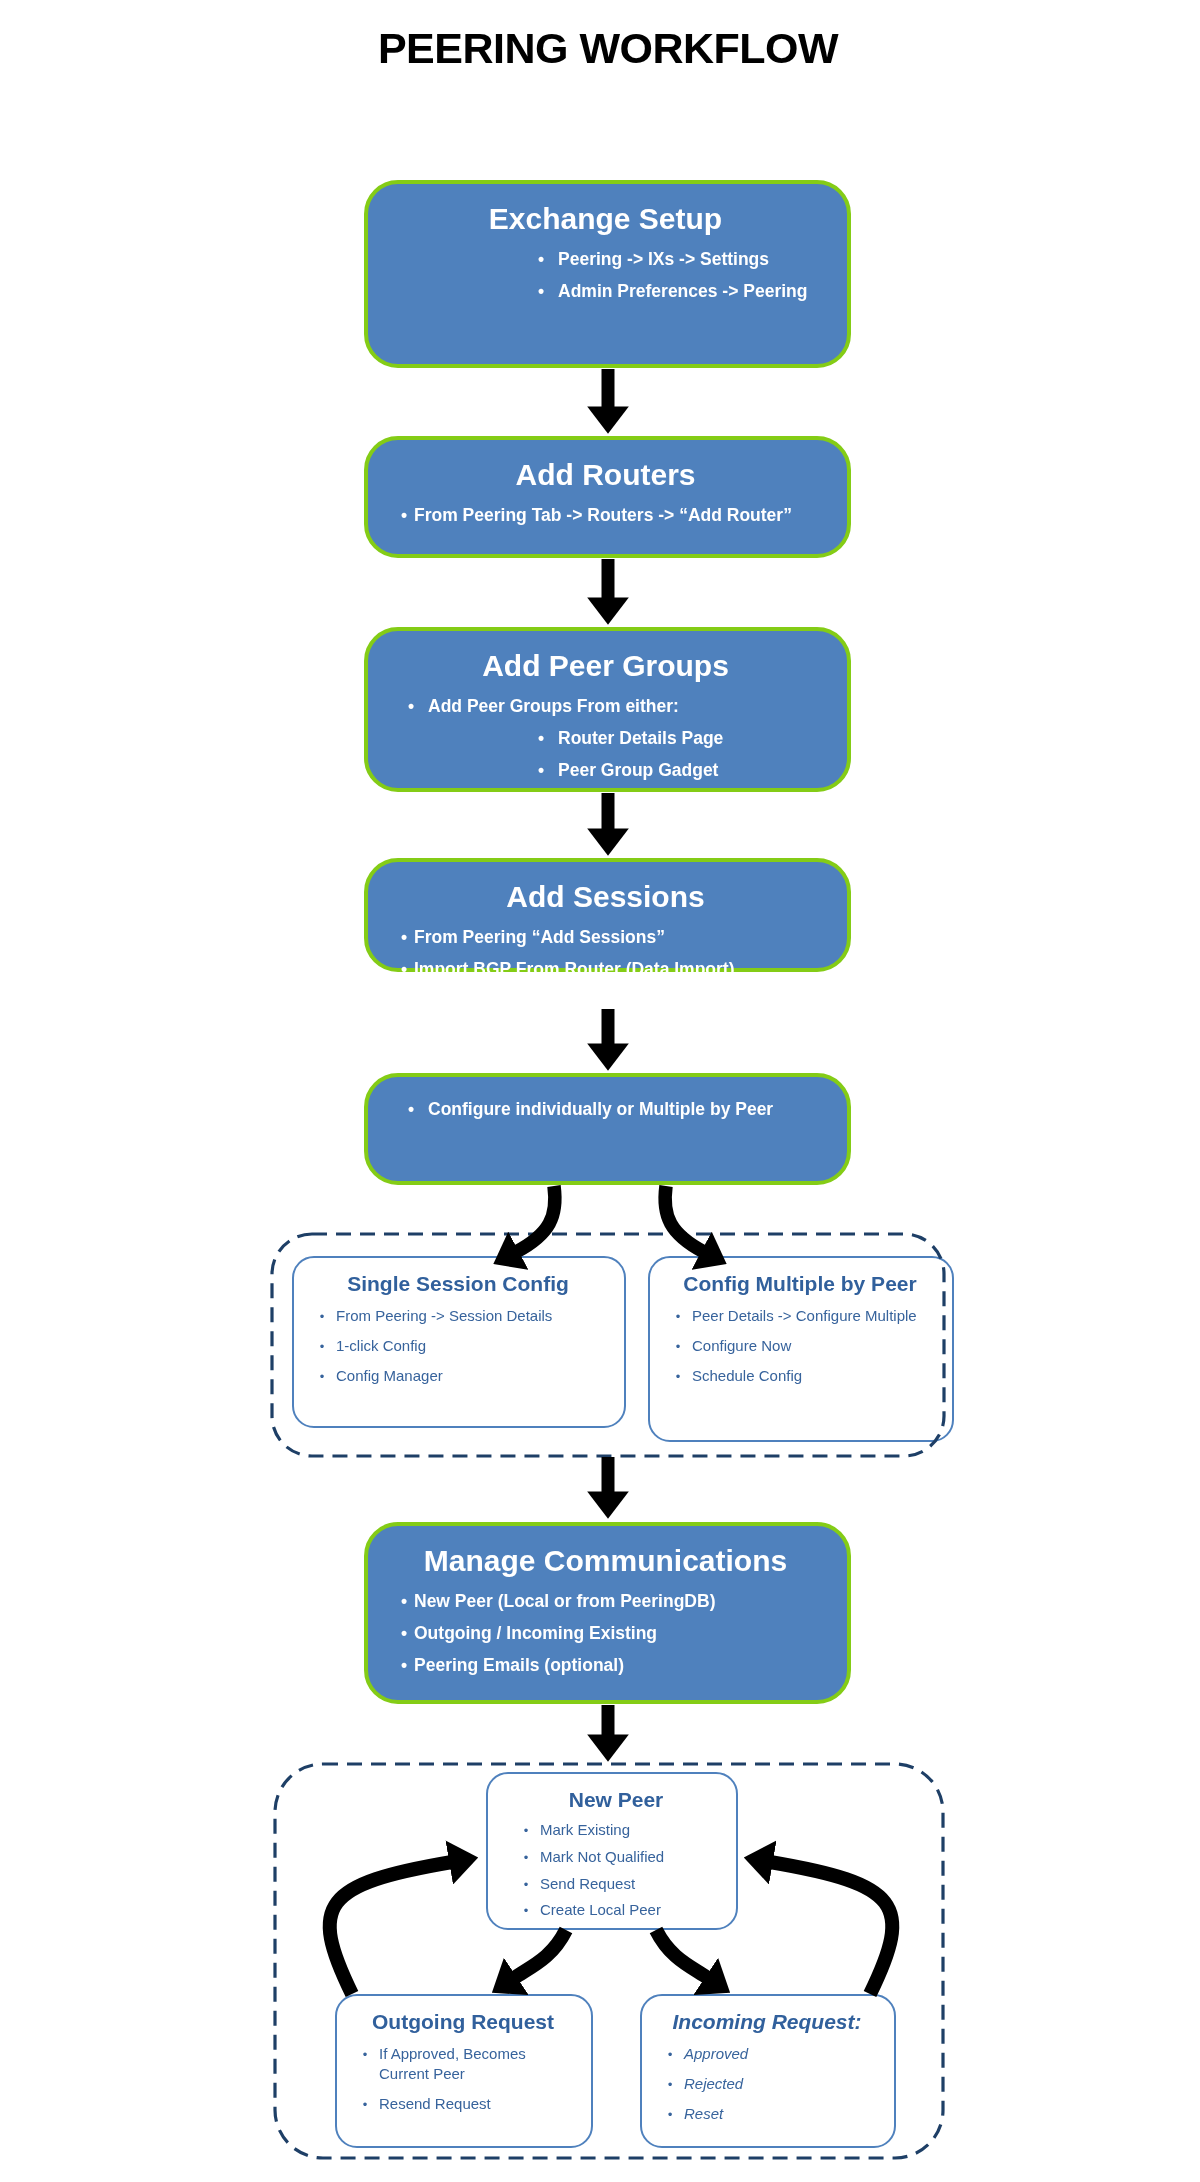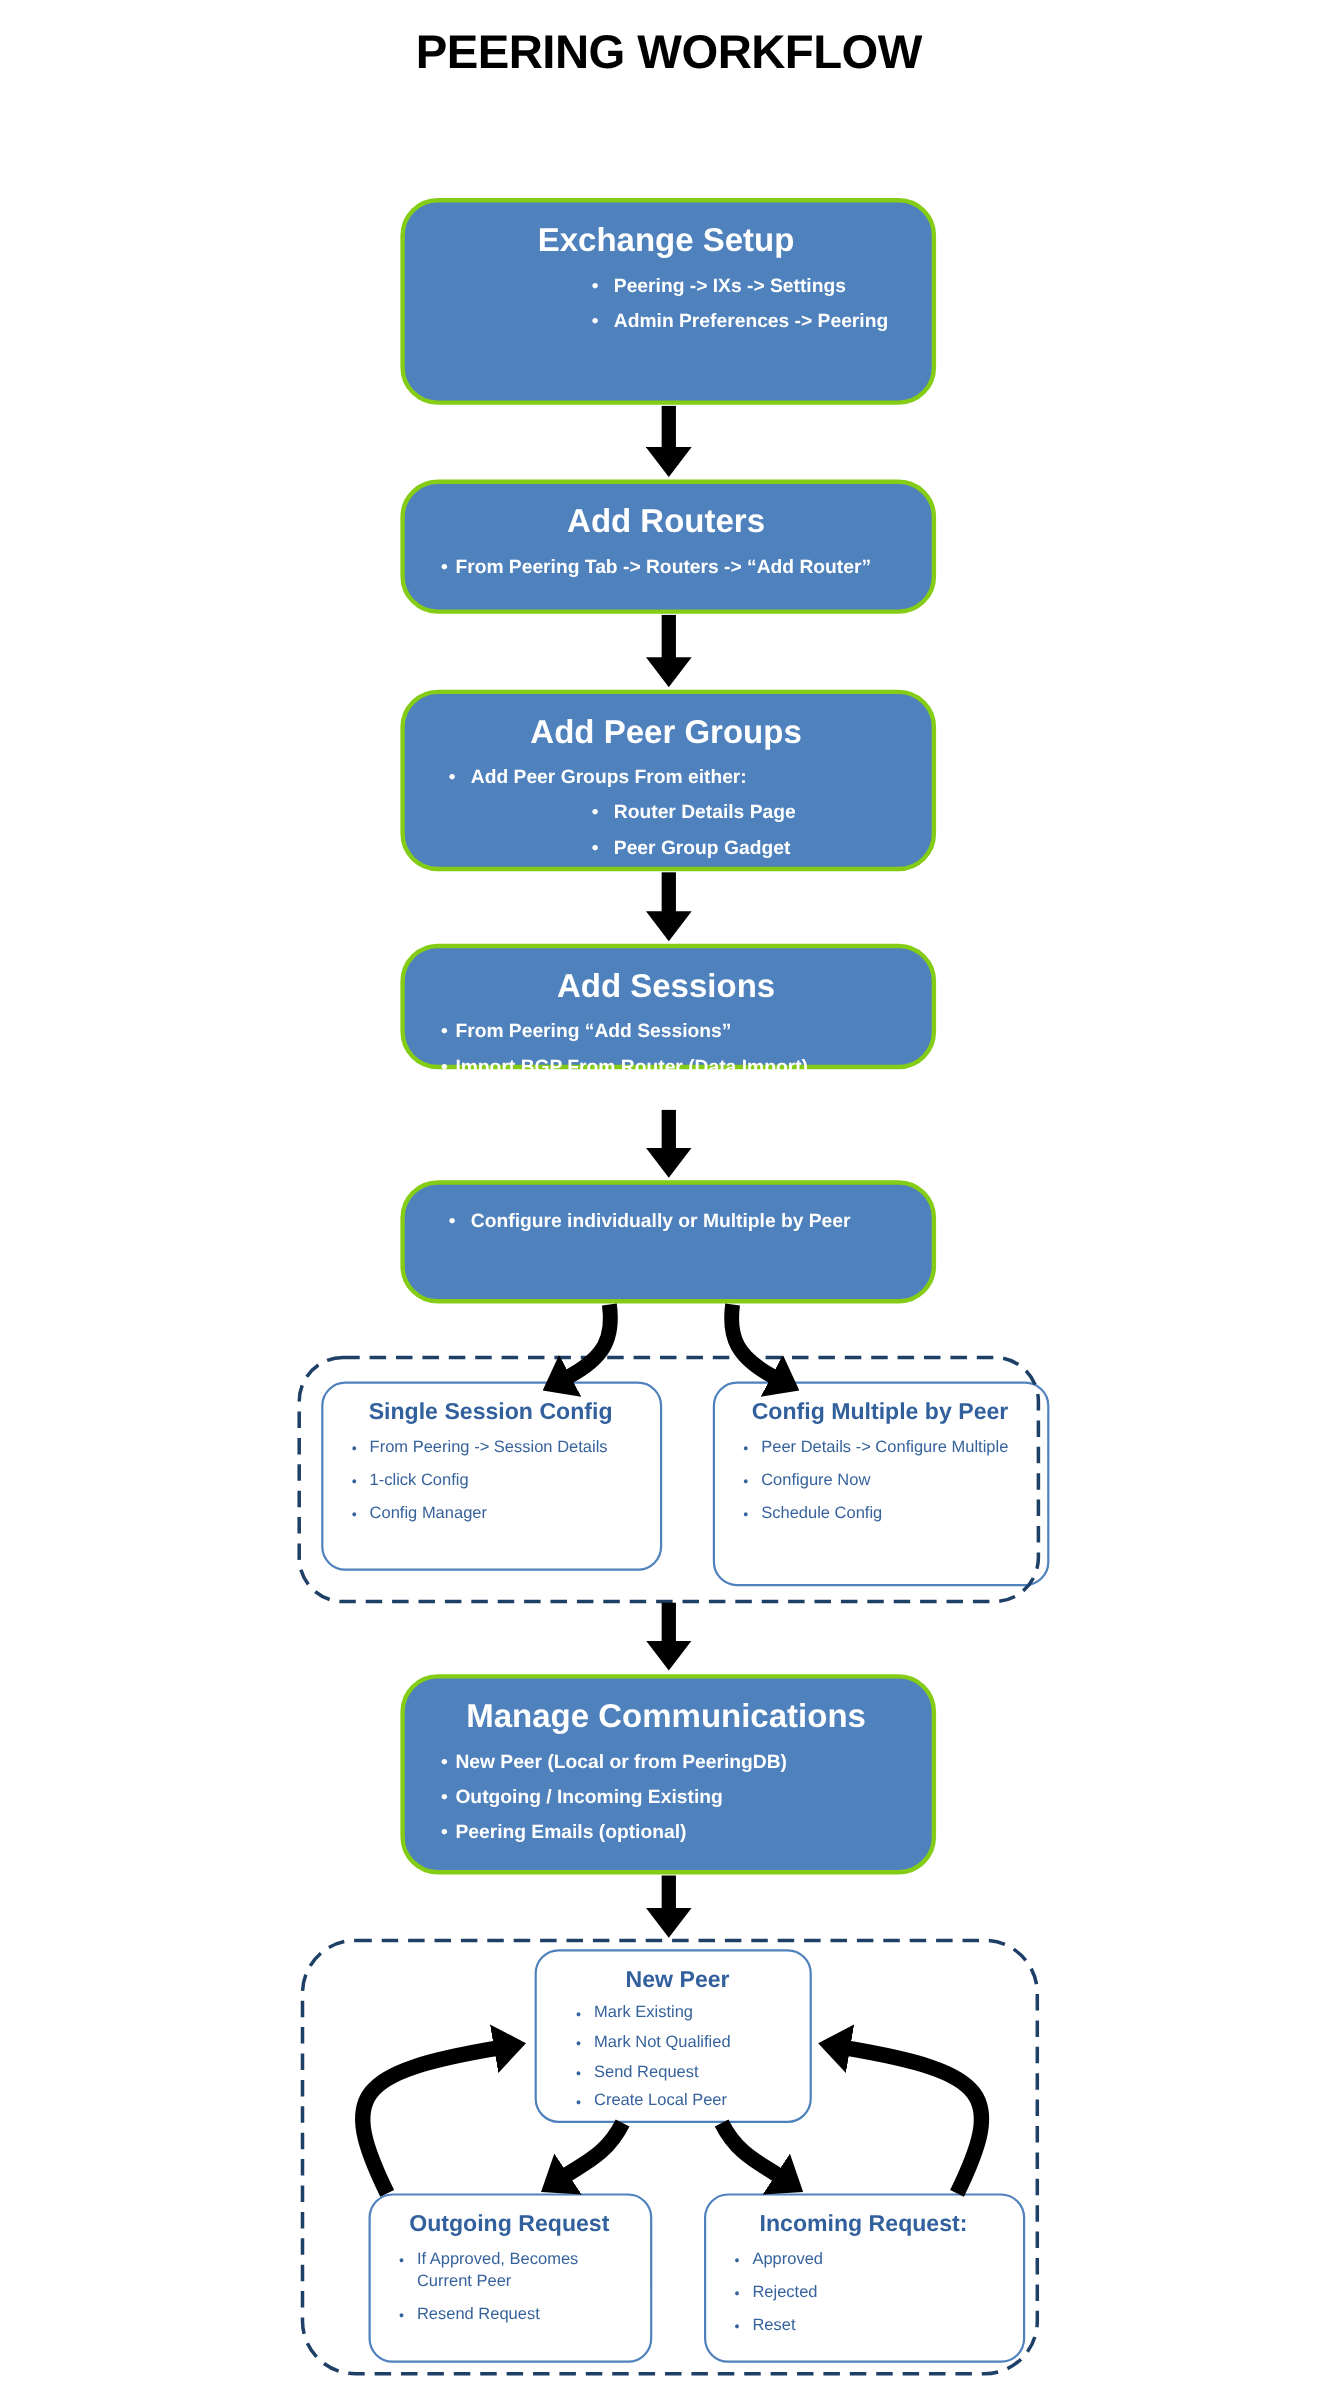--- a/index.html
+++ b/index.html
@@ -90,21 +90,21 @@
           <span>Import BGP From Router (Data Import)</span>
         </div>
     </div>
 
     <div class="bluebox wide" style="left:364px;top:1073px;width:487px;height:112px;">
       <div class="bi">
           <span>Configure individually or Multiple by Peer</span>
         </div>
     </div>
 
-    <div class="whitebox" style="left:292px;top:1256px;width:310px;height:172px;">
+    <div class="whitebox" style="left:292px;top:1256px;width:334px;height:172px;">
       <div class="wt">Single Session Config</div>
       <div class="wi">
           <span>From Peering -&gt; Session Details</span>
         </div>
       <div class="wi">
           <span>1-click Config</span>
         </div>
       <div class="wi">
           <span>Config Manager</span>
         </div>
@@ -155,21 +155,21 @@
     <div class="whitebox" style="left:335px;top:1994px;width:258px;height:154px;">
       <div class="wt">Outgoing Request</div>
       <div class="wi">
           <span>If Approved, Becomes Current Peer</span>
         </div>
       <div class="wi">
           <span>Resend Request</span>
         </div>
     </div>
 
-    <div class="whitebox" style="left:640px;top:1994px;width:292px;height:154px;">
+    <div class="whitebox" style="left:640px;top:1994px;width:256px;height:154px;font-style:italic;">
       <div class="wt">Incoming Request:</div>
       <div class="wi">
           <span>Approved</span>
         </div>
       <div class="wi">
           <span>Rejected</span>
         </div>
       <div class="wi">
           <span>Reset</span>
         </div>

